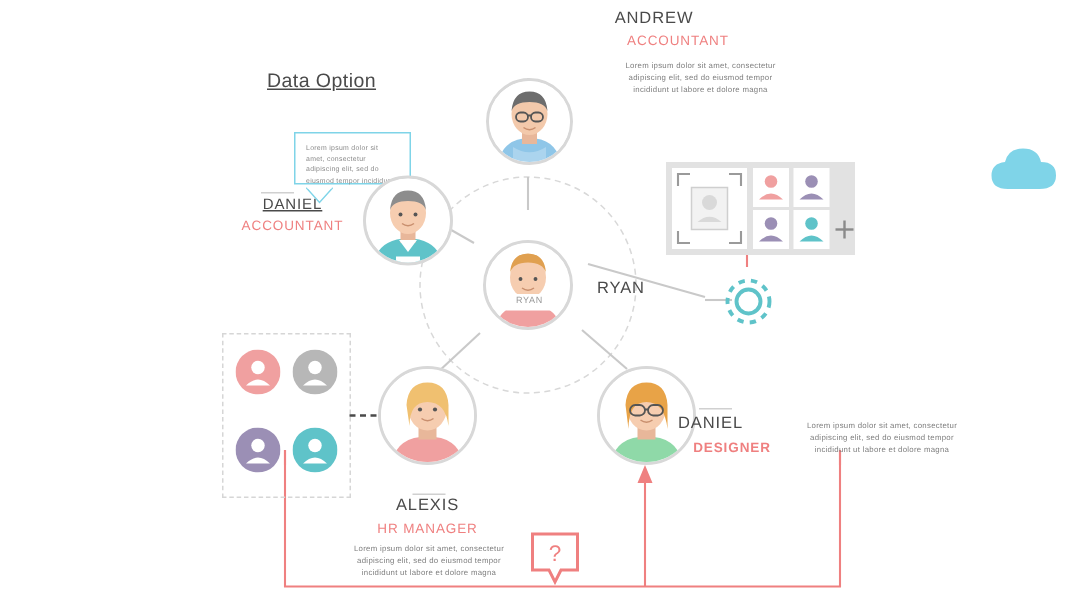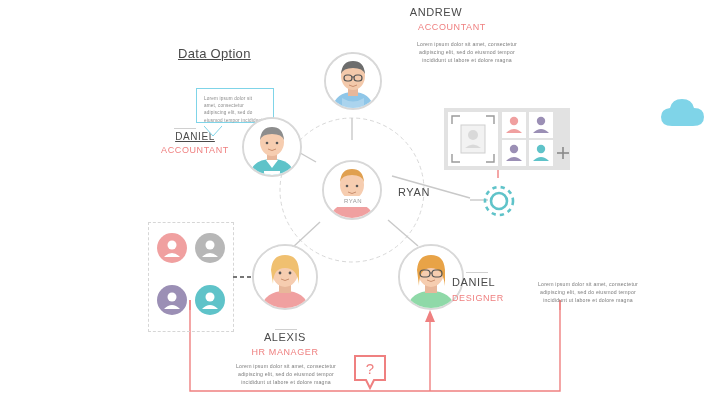--- a/index.html
+++ b/index.html
@@ -293,21 +293,21 @@
       <path d="M25 38 h12 v9 h-12 z" fill="#e8b79a"></path>
       <ellipse cx="31" cy="26" rx="13" ry="15" fill="#f6cdb0"></ellipse>
       <path d="M17 24 Q18 9 31 9 Q44 9 45 24 L45 40 Q43 22 31 22 Q19 22 19 40 Z" fill="#e8a347"></path>
       <rect x="20" y="24" width="10" height="7" rx="3.5" fill="none" stroke="#555" stroke-width="1.2"></rect>
       <rect x="32" y="24" width="10" height="7" rx="3.5" fill="none" stroke="#555" stroke-width="1.2"></rect>
       <line x1="30" y1="27" x2="32" y2="27" stroke="#555" stroke-width="1.2"></line>
       <path d="M27 34 q4 3 8 0" stroke="#c98f6e" stroke-width="1" fill="none"></path>
     </svg>
   </div>
   <div class="abs name-label" style="left:452px; top:276px; width:72px; text-align:left;">DANIEL</div>
-  <div class="abs role-label" style="left:452px; top:292px; width:72px; text-align:left;">DESIGNER</div>
+  <div class="abs role-label" style="left:452px; top:292px; width:72px; text-align:center;font-weight:bold;">DESIGNER</div>
   <div class="abs lorem" style="left:532px; top:280px; width:112px; text-align:center;">Lorem ipsum dolor sit amet, consectetur adipiscing elit, sed do eiusmod tempor incididunt ut labore et dolore magna</div>
 
   <div class="abs" style="left:352px; top:353px;">
     <svg width="36" height="38" viewBox="0 0 36 38">
       <path d="M3 3 h30 v24 h-11 l-4 8 l-4 -8 h-11 z" fill="none" stroke="#ef8080" stroke-width="2"></path>
       <text x="18" y="21" font-family="Liberation Sans, sans-serif" font-size="15" fill="#ef8080" text-anchor="middle">?</text>
     </svg>
   </div>
 
   <div class="abs" style="left:204px; top:123px;">

